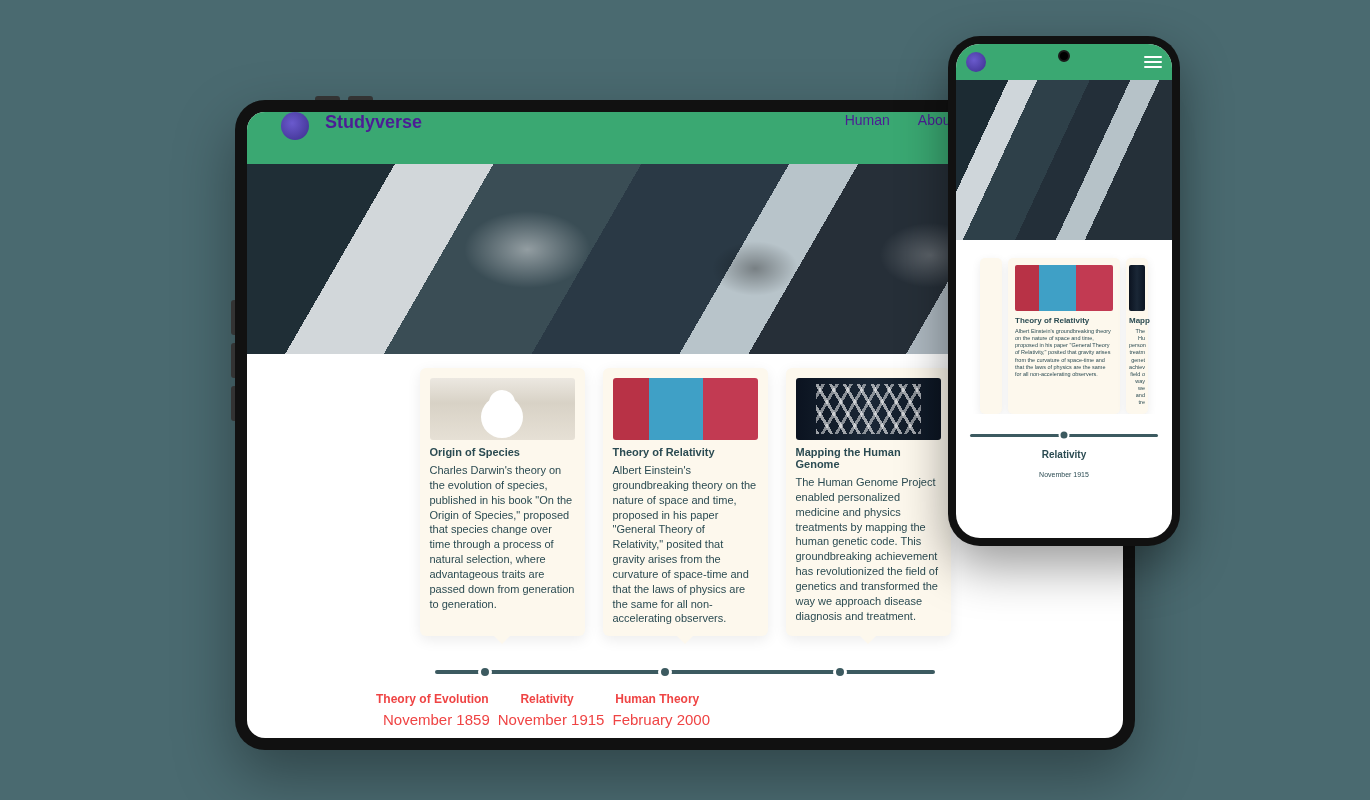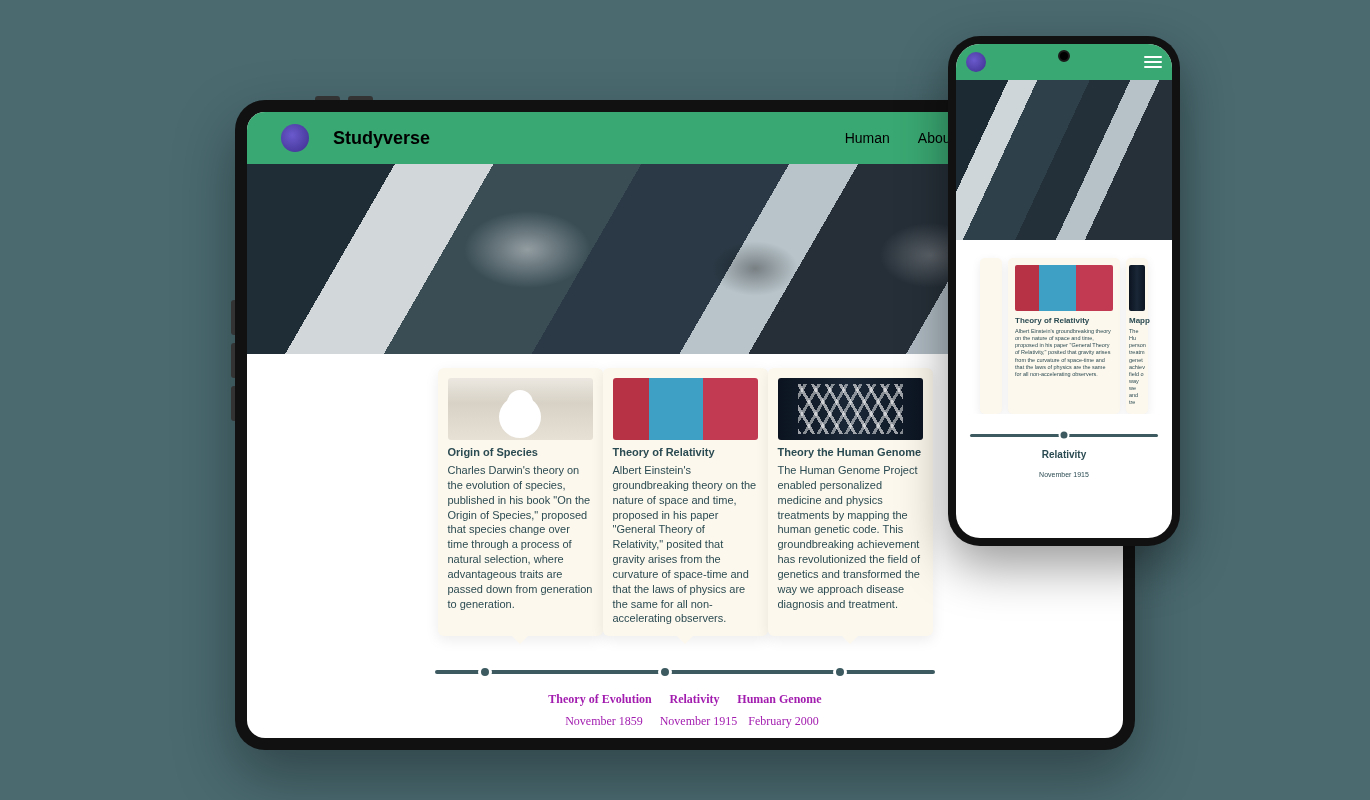--- a/index.html
+++ b/index.html
@@ -57,24 +57,23 @@
     width: 100%;
     height: 100%;
     border-radius: 18px;
     overflow: hidden;
     position: relative;
   }
   .navbar {
     background: #3aa872;
     height: 52px;
     display: flex;
-    align-items: center;
+    align-items: flex-start;
     padding: 0 34px;
-    color: #000000;
-    gap: 8px;
+    color: #4c1d95;
   }
   .logo-badge {
     width: 28px;
     height: 28px;
     border-radius: 50%;
     background: radial-gradient(circle at 40% 40%, #6a5acd, #3b2e8c);
     margin-right: 16px;
     position: relative;
   }
   .brand {
@@ -110,20 +109,21 @@
       radial-gradient(ellipse 60px 38px at 58% 55%, rgba(0,0,0,.35), transparent 72%),
       radial-gradient(ellipse 70px 45px at 78% 48%, rgba(255,255,255,.25), transparent 72%);
   }
   .content-area {
     padding: 14px 40px 0;
     position: relative;
     height: 384px;
   }
   .cards-row {
     display: flex;
+    gap: 18px;
     justify-content: center;
   }
   .card {
     width: 165px;
     background: #fdf8ed;
     border-radius: 6px;
     padding: 10px;
     box-shadow: 0 4px 14px rgba(0,0,0,.08);
     position: relative;
   }
@@ -176,30 +176,29 @@
     top: 50%;
     transform: translate(-50%,-50%);
     width: 14px;
     height: 14px;
     border-radius: 50%;
     background: #3c5a60;
     border: 3px solid #fff;
   }
   .labels-row {
     display: flex;
-    justify-content: center;
+    justify-content: flex-start;
     margin-top: 18px;
     width: 620px;
     margin-left:auto;margin-right:auto;
     text-align: center;
-    color: #a21caf;
-    font-family: Liberation Serif, serif;
+    color: #ef4444;
   }
   .labels-row .item h5 { font-size: 12px; font-weight: 700; line-height:1.2; margin-bottom:4px;}
-  .labels-row .item span { font-size: 12px; margin-left: 8px; }
+  .labels-row .item span { font-size: 15px; margin-left: 8px; }
 
   
   .phone {
     position: absolute;
     right: 190px;
     top: 36px;
     width: 232px;
     height: 510px;
     background: #111;
     border-radius: 32px;
@@ -234,21 +233,21 @@
   }
   .p-cards{
     display:flex;gap:6px;padding:18px 6px 0;justify-content:center;overflow:hidden;
   }
   .p-card{
     width:112px;background:#fdf8ed;border-radius:5px;padding:7px;
     box-shadow:0 3px 10px rgba(0,0,0,.08);flex-shrink:0;
     position:relative;
   }
   .p-card.partial-left{width:22px;}
-  .p-card.partial-right{width:22px;}
+  .p-card.partial-right{width:22px;text-align:right;}
   .p-card::after{content:"";position:absolute;bottom:-6px;left:50%;transform:translateX(-50%);border-left:6px solid transparent;border-right:6px solid transparent;border-top:6px solid #fdf8ed;}
   .p-card.partial-left::after,.p-card.partial-right::after{display:none;}
   .p-card-img{width:100%;height:46px;border-radius:2px;margin-bottom:5px;}
   .p-card h6{color:#2b4b52;font-size:8px;font-weight:700;margin-bottom:3px;}
   .p-card p{color:#2b4b52;font-size:5.5px;line-height:1.3;}
   .p-timeline{height:3px;background:#3c5a60;margin:20px 14px 0;border-radius:2px;position:relative;}
   .p-timeline .dot{position:absolute;left:50%;top:50%;transform:translate(-50%,-50%);width:11px;height:11px;border-radius:50%;background:#3c5a60;border:2px solid #fff;}
   .p-label{text-align:center;margin-top:12px;color:#2b4b52;}
   .p-label h6{font-size:10px;font-weight:700;margin-bottom:3px;}
   .p-label span{font-size:7px;}
@@ -291,42 +290,42 @@
         </div>
 
         <div class="card">
           <div class="card-img einstein"></div>
           <h4>Theory of Relativity</h4>
           <p>Albert Einstein's groundbreaking theory on the nature of space and time, proposed in his paper "General Theory of Relativity," posited that gravity arises from the curvature of space-time and that the laws of physics are the same for all non-accelerating observers.</p>
         </div>
 
         <div class="card">
           <div class="card-img dna"></div>
-          <h4>Theory the Human Genome</h4>
+          <h4>Mapping the Human Genome</h4>
           <p>The Human Genome Project enabled personalized medicine and physics treatments by mapping the human genetic code. This groundbreaking achievement has revolutionized the field of genetics and transformed the way we approach disease diagnosis and treatment.</p>
         </div>
       </div>
 
       <div class="timeline">
         <div class="dot" style="left:10%"></div>
         <div class="dot" style="left:46%"></div>
         <div class="dot" style="left:81%"></div>
       </div>
 
       <div class="labels-row">
         <div class="item">
           <h5>Theory of Evolution</h5>
           <span>November 1859</span>
         </div>
         <div class="item">
           <h5>Relativity</h5>
           <span>November 1915</span>
         </div>
         <div class="item">
-          <h5>Human Genome</h5>
+          <h5>Human Theory</h5>
           <span>February 2000</span>
         </div>
       </div>
     </div>
 
   </div>
 </div>
 
 <div class="phone">
   <div class="camera"></div>

